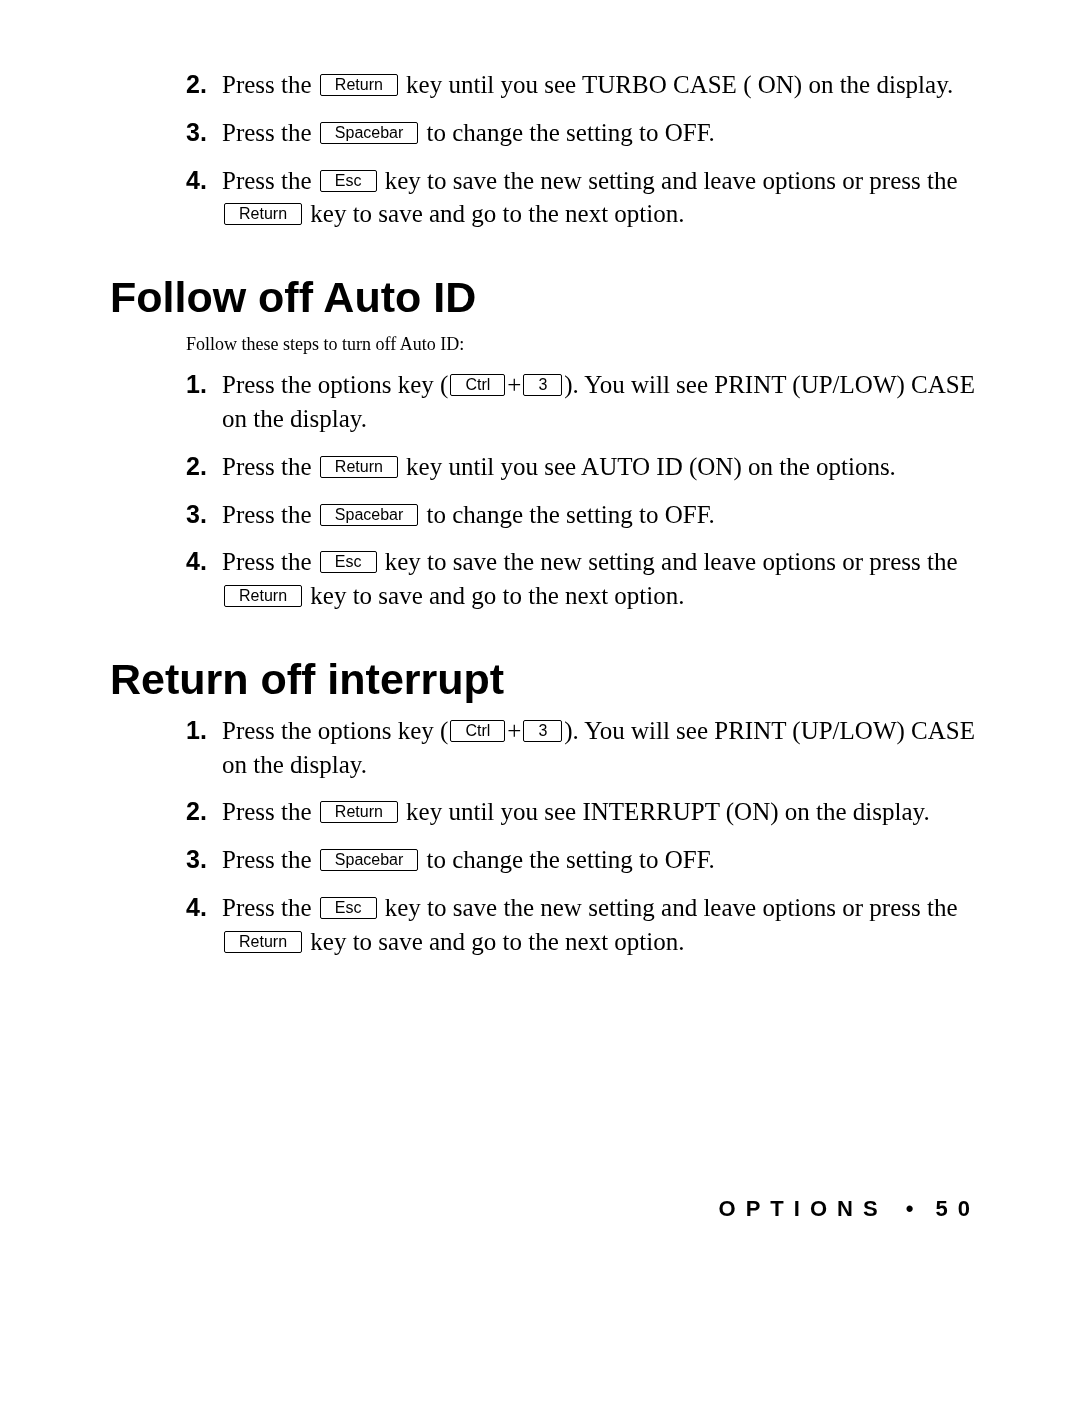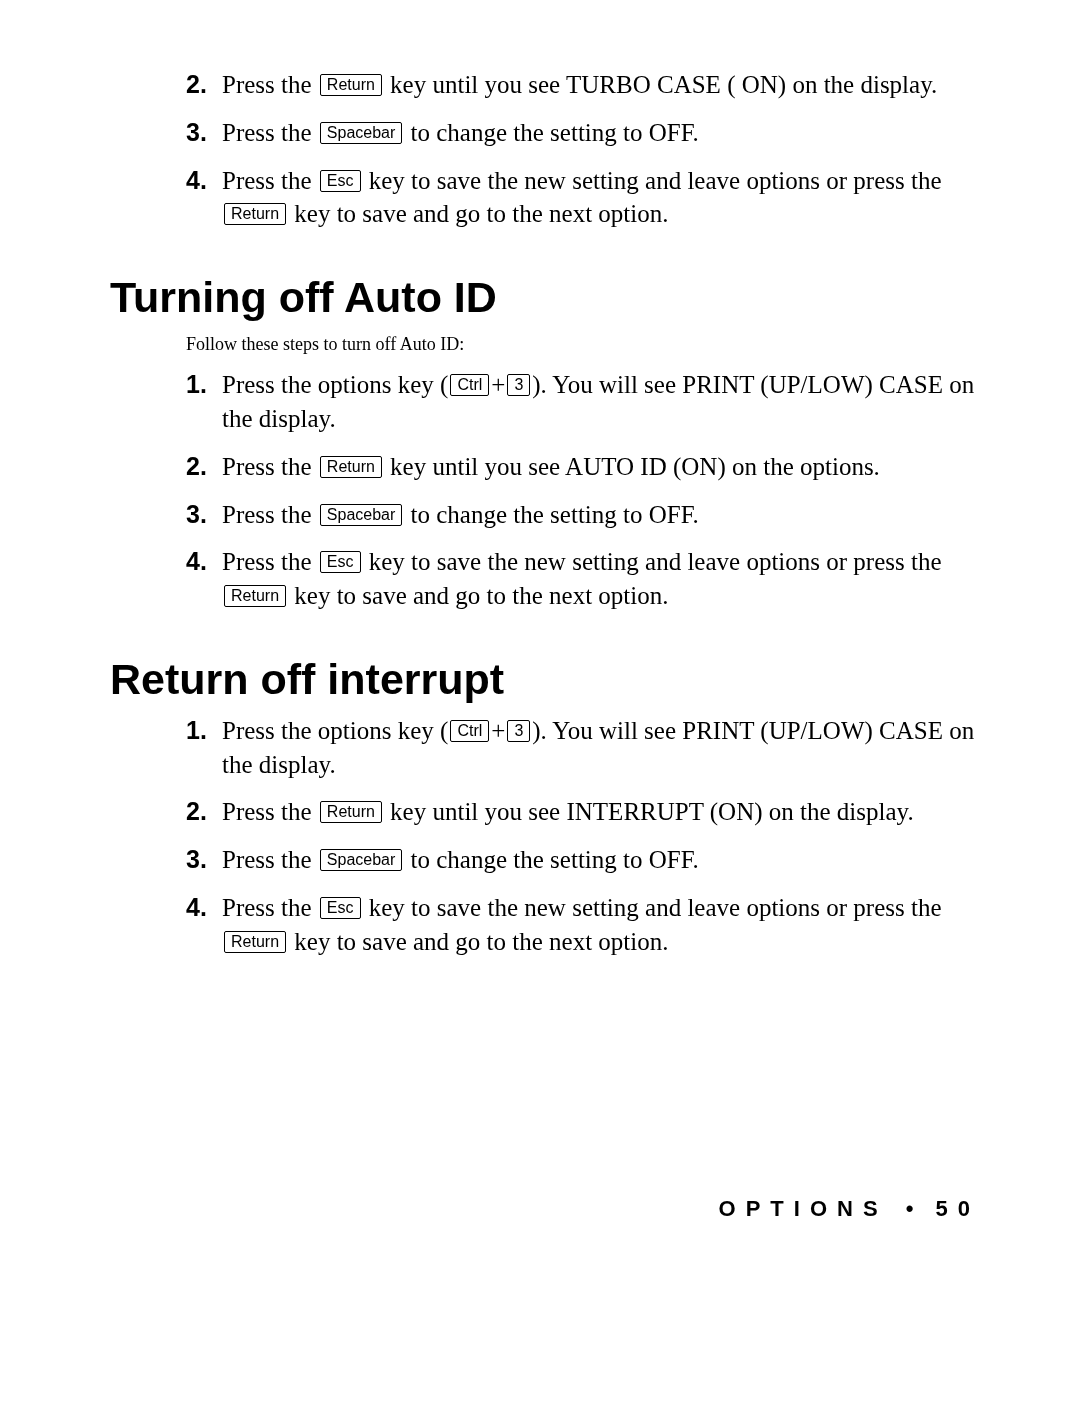--- a/index.html
+++ b/index.html
@@ -49,21 +49,21 @@
     left: 0;
     top: 0;
     font-family: 'Trebuchet MS', Arial, sans-serif;
     font-weight: 700;
     font-size: 25px;
   }
   .keycap {
     display: inline-block;
     border: 1.5px solid #000;
     border-radius: 2px;
-    padding: 0 6px;
+    padding: 0 14px;
     font-family: 'Trebuchet MS', Arial, sans-serif;
     font-size: 16px;
     line-height: 20px;
     vertical-align: 2px;
     margin: 0 2px;
     position: relative;
     top: -1px;
   }
   .footer {
     position: absolute;
@@ -96,21 +96,21 @@
       <li>
         <span class="num">3.</span>
         <span>Press the </span><span class="keycap">Spacebar</span><span> to change the setting to OFF.</span>
       </li>
       <li>
         <span class="num">4.</span>
         <span>Press the </span><span class="keycap">Esc</span><span> key to save the new setting and leave options or press the </span><span class="keycap">Return</span><span> key to save and go to the next option.</span>
       </li>
     </ol>
 
-    <h2 class="section-heading">Turning off Auto ID</h2>
+    <h2 class="section-heading">Follow off Auto ID</h2>
     <p class="intro">Follow these steps to turn off Auto ID:</p>
     <ol class="steps">
       <li>
         <span class="num">1.</span>
         <span>Press the options key (</span><span class="keycap">Ctrl</span><span>+</span><span class="keycap">3</span><span>). You will see PRINT (UP/LOW) CASE on the display.</span>
       </li>
       <li>
         <span class="num">2.</span>
         <span>Press the </span><span class="keycap">Return</span><span> key until you see AUTO ID (ON) on the options.</span>
       </li>

